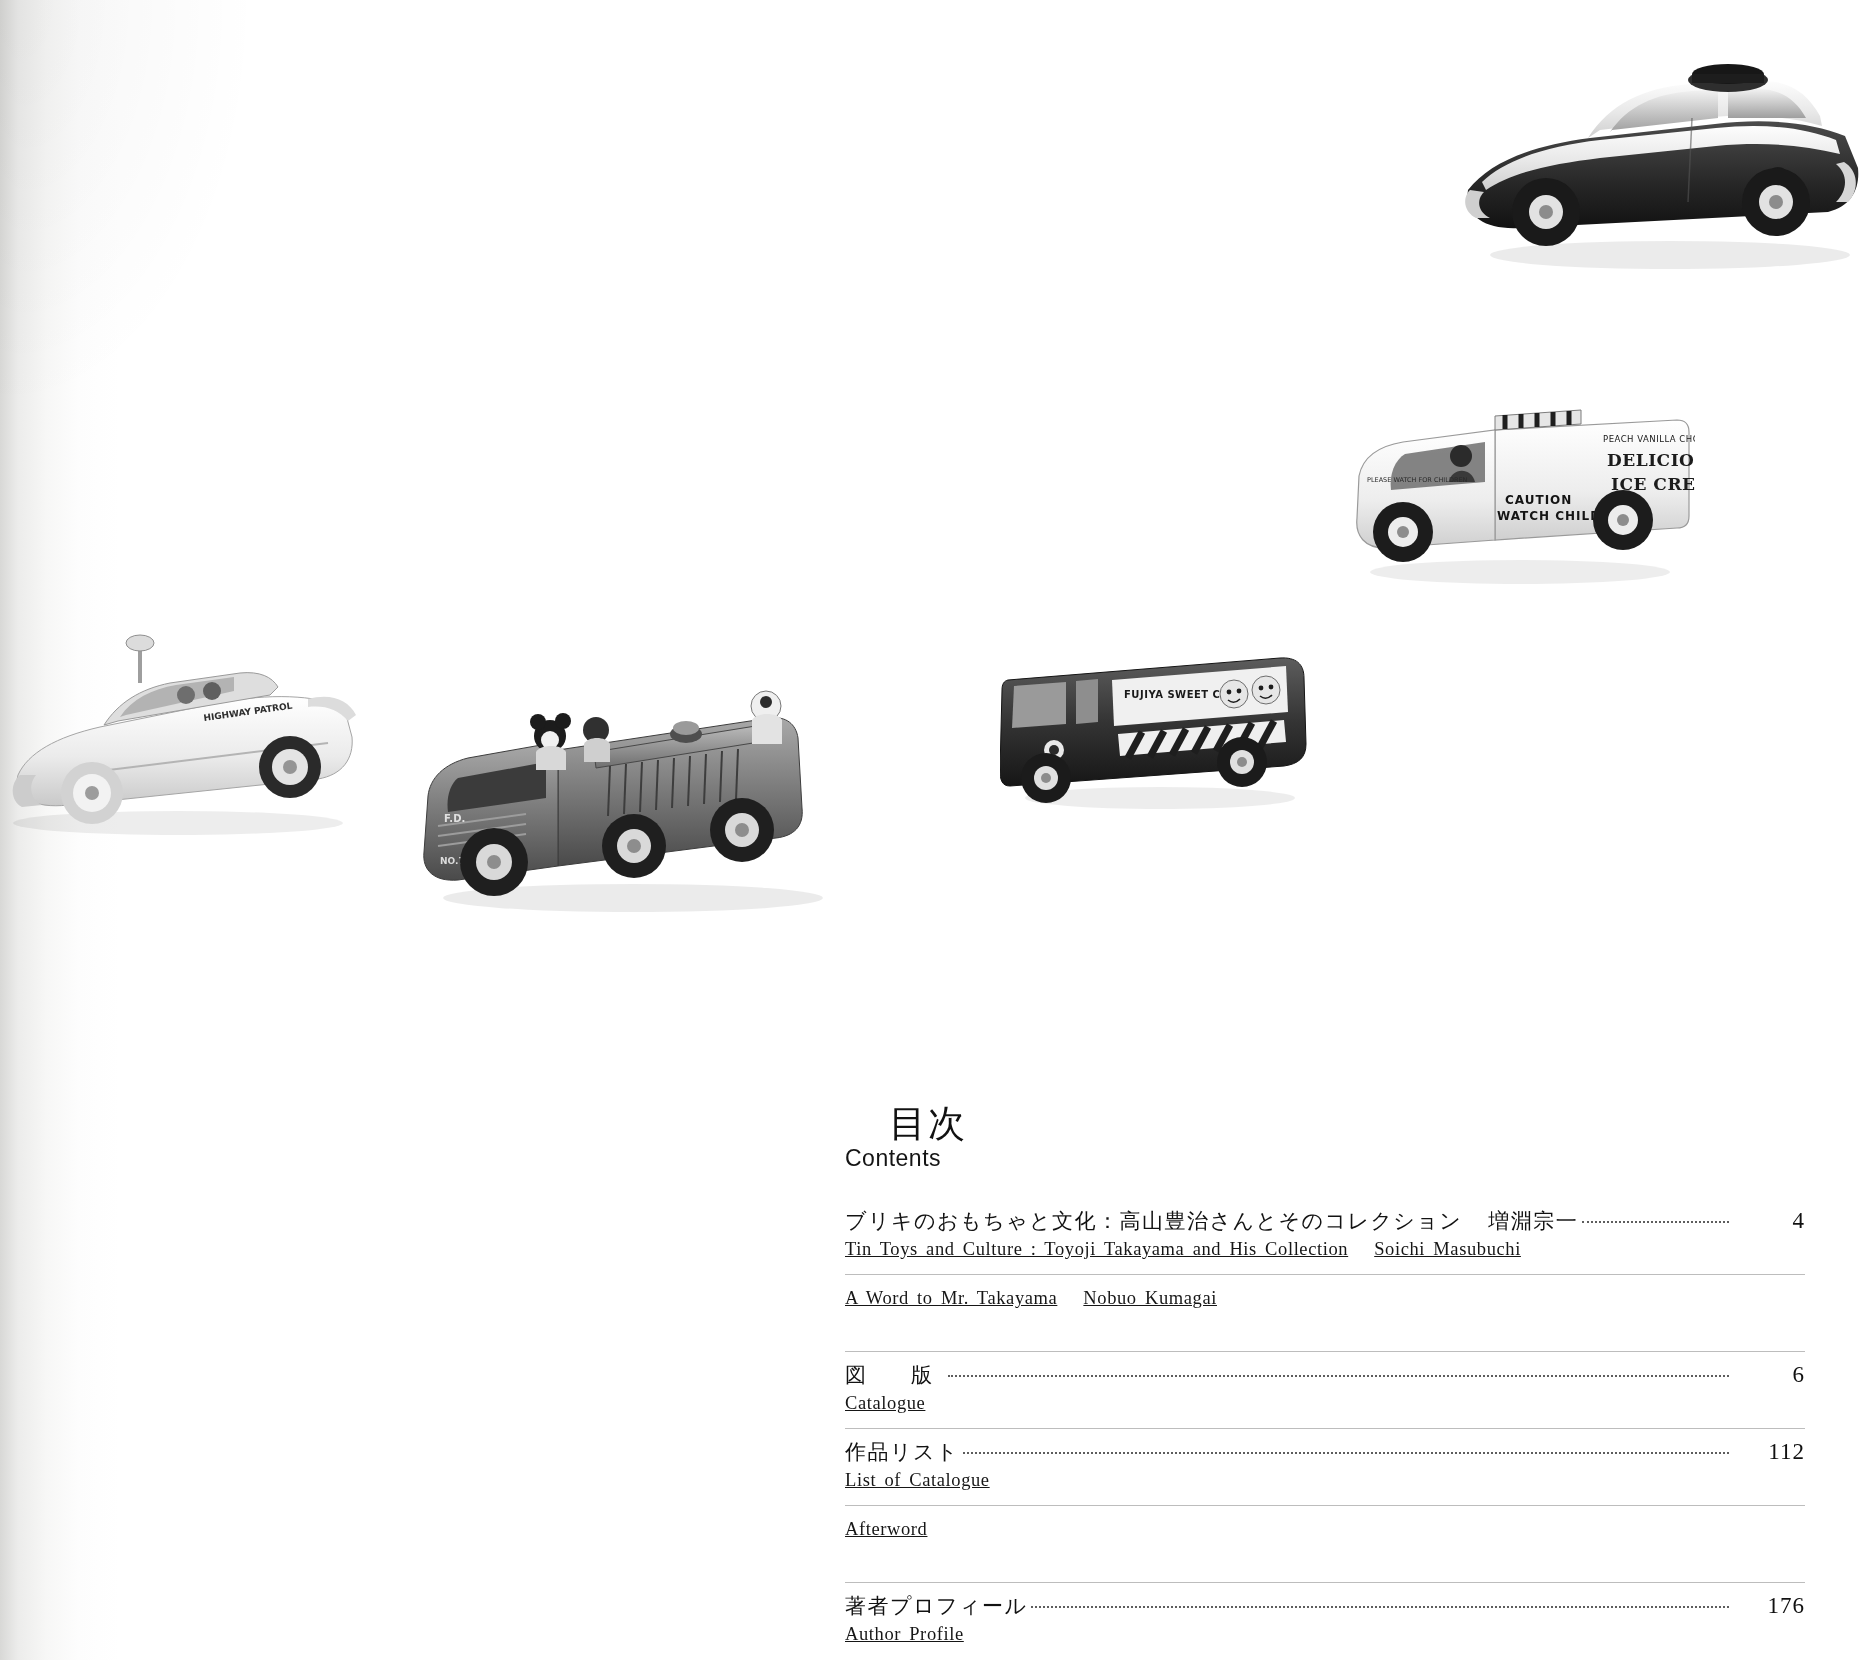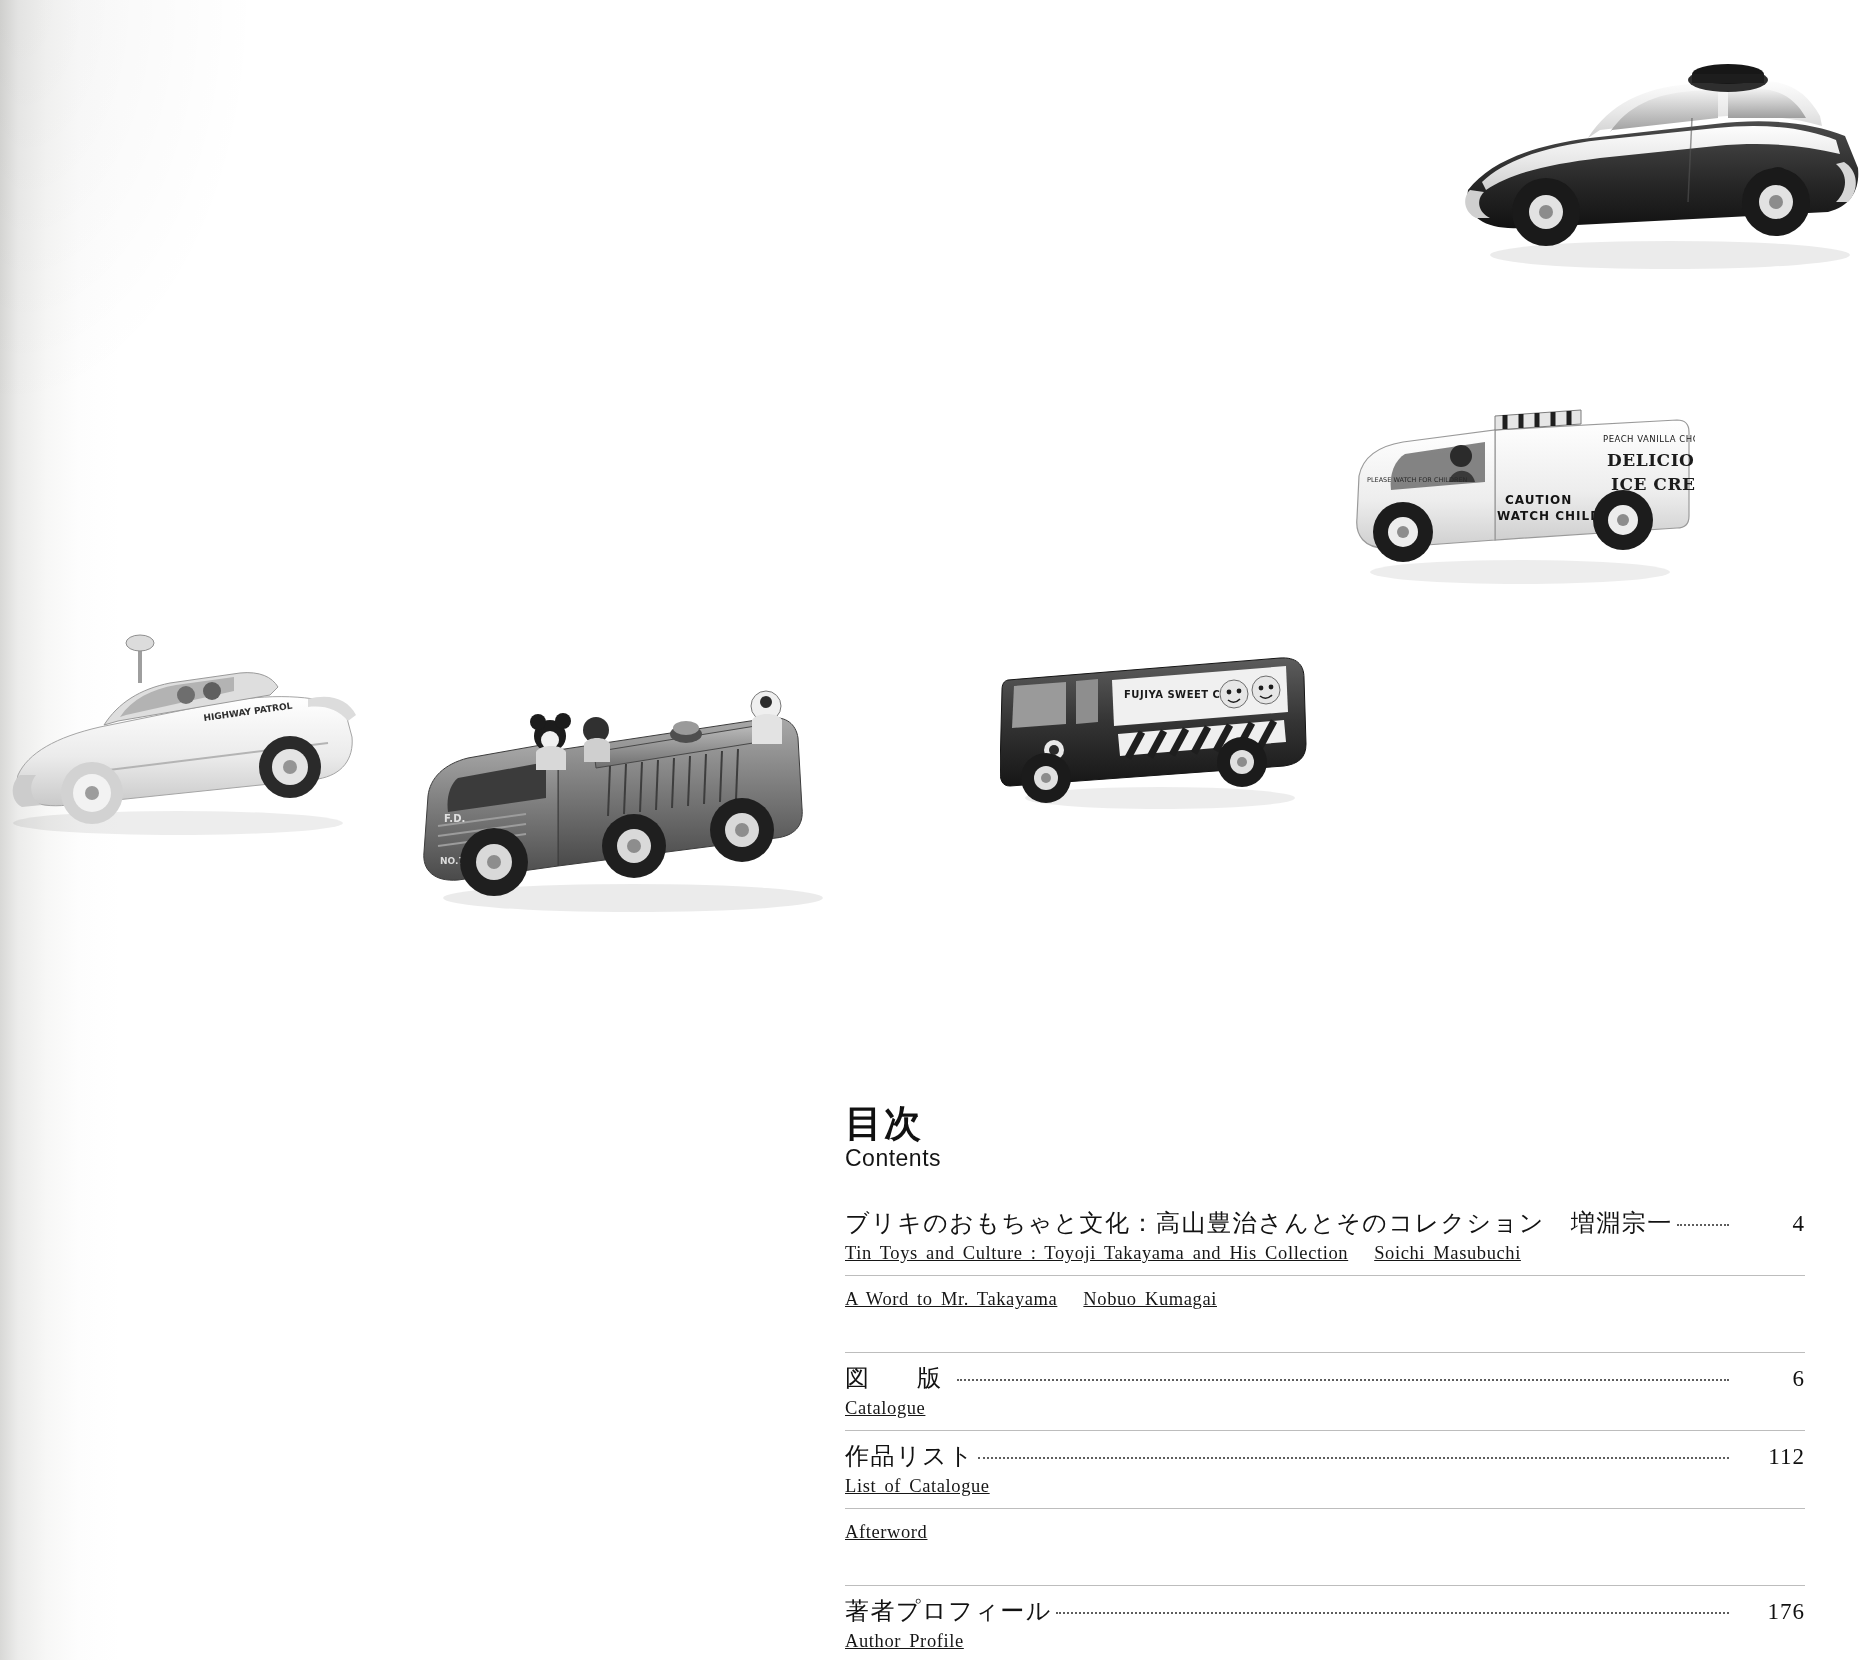--- a/index.html
+++ b/index.html
@@ -47,25 +47,26 @@
 
   
   #contents {
     position: absolute;
     left: 845px;
     top: 1105px;
     width: 960px;
   }
   #toc-heading-jp {
     font-family: "DejaVu Sans", sans-serif;
-    font-weight: bold;
+    font-weight: normal;
     font-size: 37px;
     letter-spacing: 2px;
     line-height: 1.0;
     color: #111;
+    margin-left: 44px;
   }
   #toc-heading-en {
     font-family: Liberation Sans, sans-serif;
     font-size: 23px;
     letter-spacing: 0.5px;
     margin-top: 3px;
     color: #141414;
   }
 
   .toc-list {
@@ -80,21 +81,21 @@
   }
   .toc-row:first-child { border-top: none; }
 
   .toc-line1 {
     display: flex;
     align-items: baseline;
     width: 100%;
   }
   .toc-jp {
     font-family: "DejaVu Sans", sans-serif;
-    font-size: 24px;
+    font-size: 21px;
     letter-spacing: 1.5px;
     color: #121212;
     white-space: nowrap;
   }
   .toc-jp .auth {
     margin-left: 26px;
   }
   .toc-dots {
     flex: 1 1 auto;
     margin: 0 6px 0 4px;

